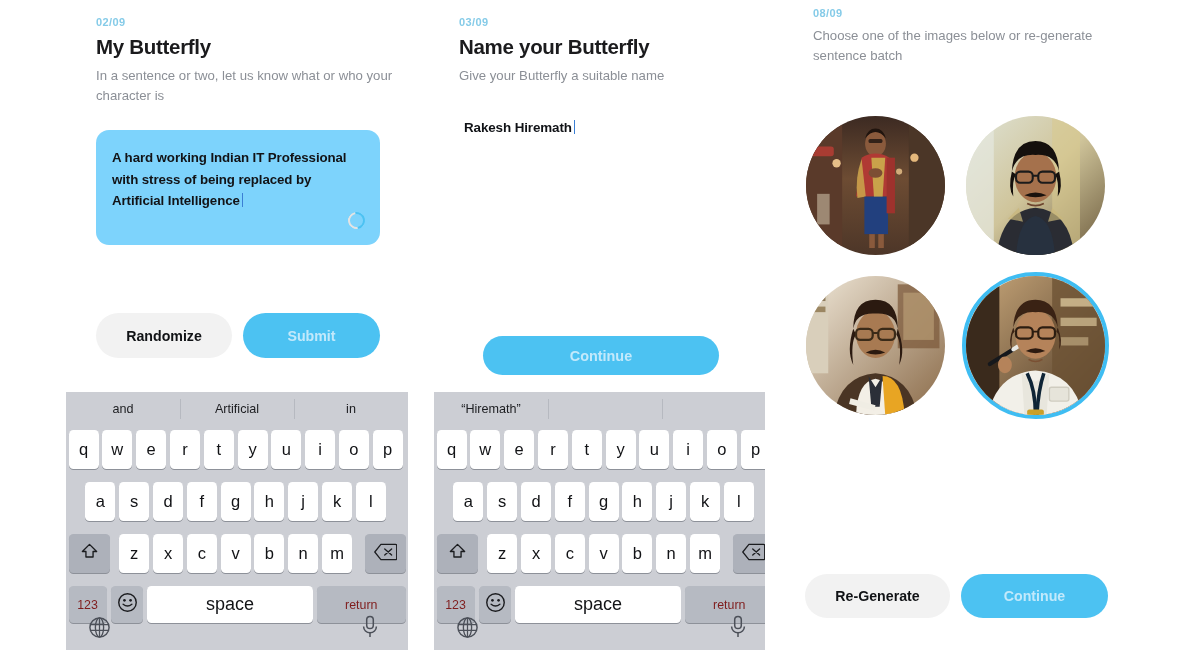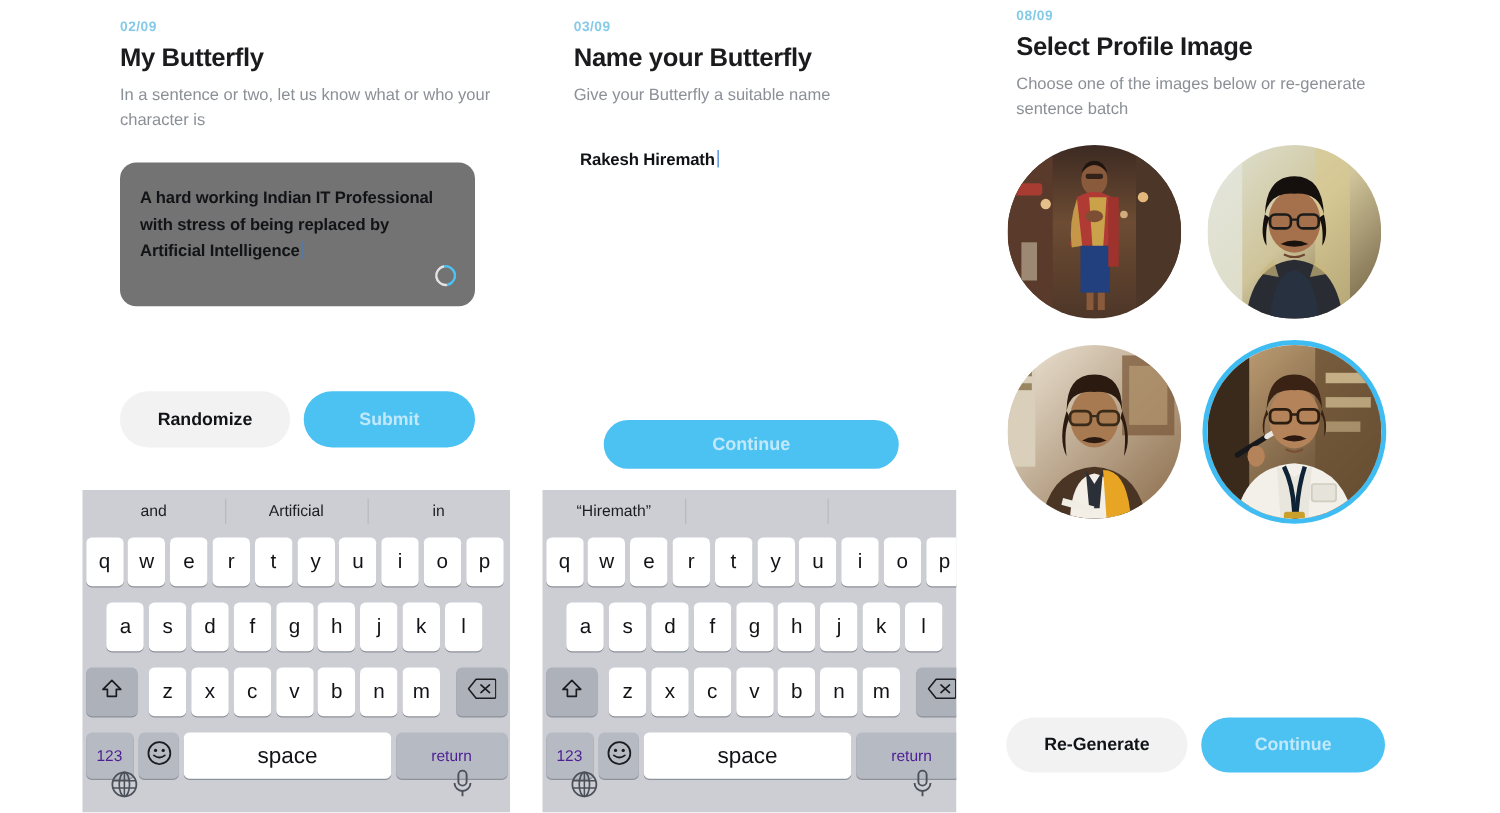--- a/index.html
+++ b/index.html
@@ -34,21 +34,21 @@
   }
   .btn-grey { background: #f2f2f2; color: #111316; font-weight: bold; }
   .btn-blue { background: #4cc2f2; color: #ffffff; font-weight: bold; }
   .btn-blue.pressed { color: #c2e9fb; }
 
   
   #panel-left { position: absolute; left: 96px; top: 16px; width: 300px; }
   #prompt-box {
     position: absolute; left: 96px; top: 130px;
     width: 284px; height: 115px;
-    background: #737373; border-radius: 13px;
+    background: #7dd3fc; border-radius: 13px;
   }
   #prompt-text {
     position: absolute; left: 16px; top: 17px; right: 14px;
     font-size: 13.3px; color: #121316; font-weight: bold;
     line-height: 1.62; letter-spacing: -.1px;
   }
   .caret {
     display: inline-block; width: 1.5px; height: 14px;
     background: #3b7fd4; vertical-align: -2px; margin-left: 2px;
   }
@@ -102,21 +102,21 @@
 
   .krow { position: absolute; height: 39px; }
   .key {
     position: absolute; top: 0; height: 39px; background: #ffffff;
     border-radius: 4.5px; box-shadow: 0 1px 0 rgba(120,124,134,.75);
     display: flex; align-items: center; justify-content: center;
     font-size: 16.5px; color: #121316; font-weight: normal;
   }
   .key.dark { background: #adb1ba; }
   .key.mid  { background: #b6bac2; }
-  .key.lbl  { font-size: 12.4px; font-weight: normal; color: #4c1d95; }
+  .key.lbl  { font-size: 12.4px; font-weight: normal; color: #7f1d1d; }
   .key.space-key { font-size: 18px; }
   .bottom-bar { position: absolute; left: 0; bottom: 0; width: 342px; height: 42px; }
   .glyph { position: absolute; }
 </style>
 </head>
 <body>
 
 <div id="stage">
 
   <div id="panel-left">
@@ -138,21 +138,20 @@
     <div class="panel-title">Name your Butterfly</div>
     <div class="panel-sub">Give your Butterfly a suitable name</div>
   </div>
 
   <div id="name-value"><span>Rakesh Hiremath</span><span class="caret"></span></div>
 
   <div class="btn btn-blue pressed" id="btn-continue-mid">Continue</div>
 
   <div id="panel-right">
     <div class="step-num">08/09</div>
-    <div class="panel-title">Select Profile Image</div>
     <div class="panel-sub">Choose one of the images below or re-generate sentence batch</div>
   </div>
 
   <div id="avatar-grid">
 
     <div class="avatar">
       <div class="disc">
         <svg viewBox="0 0 100 100" width="100%" height="100%" preserveAspectRatio="xMidYMid slice">
           <defs>
             <linearGradient id="street1" x1="0" y1="0" x2="0" y2="1">

